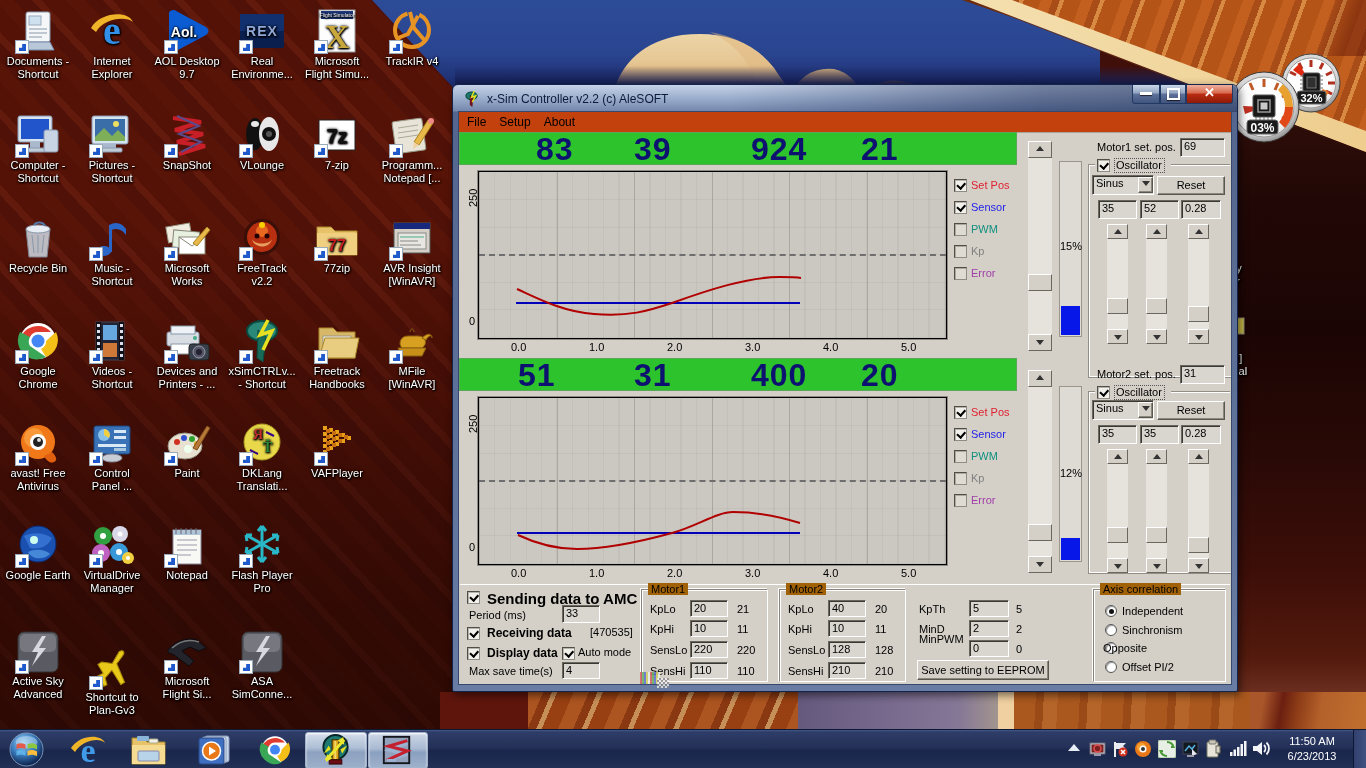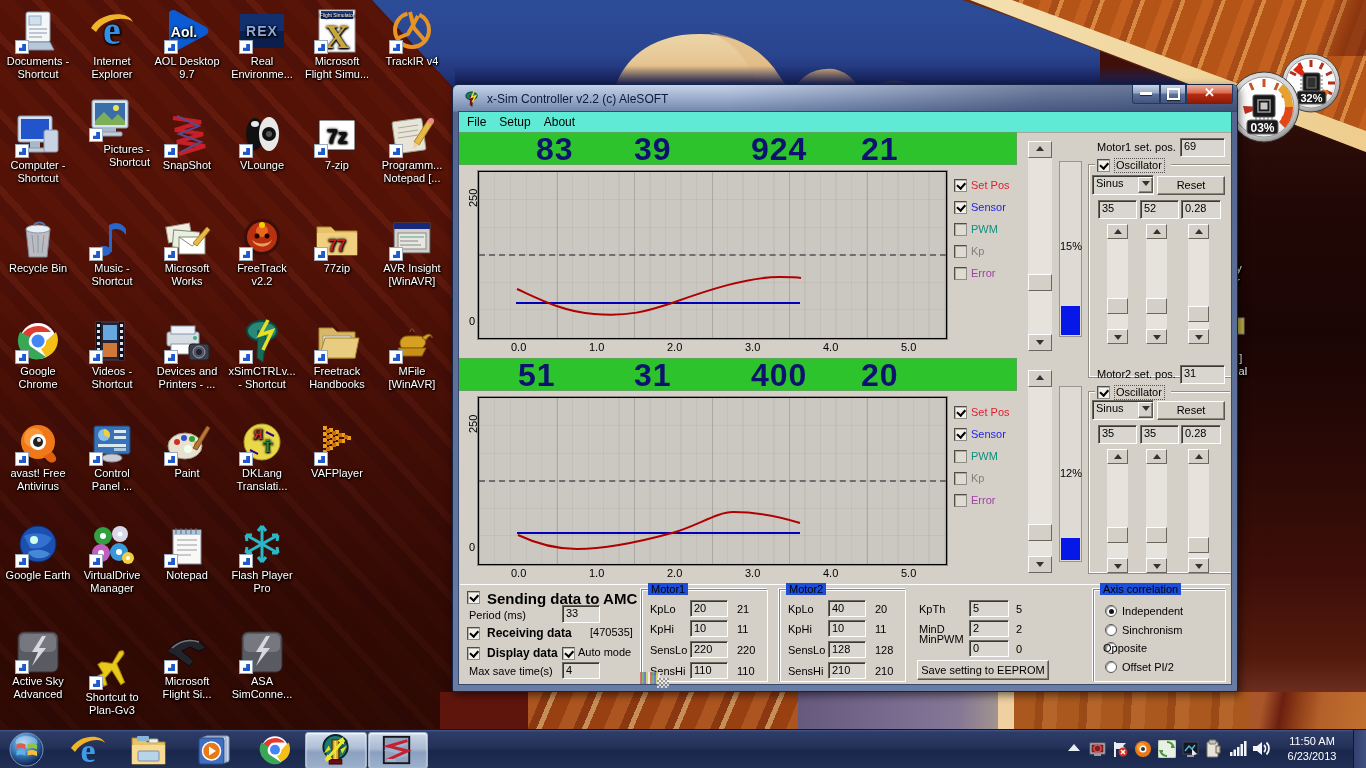--- a/index.html
+++ b/index.html
@@ -39,21 +39,21 @@
 #titlebar{left:0;top:0;width:100%;height:27px;background:linear-gradient(90deg,rgba(20,35,80,0) 35%,rgba(18,32,74,.45) 75%,rgba(16,30,70,.55) 100%);border-radius:6px 6px 0 0;}
 #title{left:34px;top:7px;font-size:12px;color:#0d1b3a;font-weight:400;}
 #wicon{left:10px;top:5px;width:17px;height:17px;}
 .wbtn{top:0;height:19px;border:1px solid #223a63;border-top:none;box-sizing:border-box;font-size:10px;color:#fff;text-align:center;line-height:18px;}
 #btnmin{left:679px;width:28px;background:linear-gradient(180deg,#c9d5e6 0%,#93a6c2 45%,#5d719a 50%,#41547e 100%);border-radius:0 0 0 3px;}
 #btnmax{left:707px;width:26px;background:linear-gradient(180deg,#c9d5e6 0%,#93a6c2 45%,#5d719a 50%,#41547e 100%);}
 #btnclose{left:733px;width:47px;background:linear-gradient(180deg,#edaf9d 0%,#d86a4d 45%,#b92c12 50%,#8f1a06 100%);border-radius:0 0 3px 0;}
 #client{left:5px;top:26px;width:774px;height:574px;background:#d4d0c8;border:1px solid #36486e;box-sizing:border-box;}
 
 #client .abs{font-size:11px;color:#000;}
-#menubar{left:0px;top:0px;width:772px;height:20px;background:#5eead4;border-bottom:1px solid #a8a49c;}
+#menubar{left:0px;top:0px;width:772px;height:20px;background:#c2410c;border-bottom:1px solid #a8a49c;}
 #menubar span{display:inline-block;margin-left:8px;margin-top:3px;font-size:12px;}
 #menubar span+span{margin-left:13px;}
 .greenbar{left:0px;width:558px;height:33px;background:#2cc32c;border:1px solid #58a858;box-sizing:border-box;}
 .greenbar b{position:absolute;top:-2px;font-family:"Liberation Sans",sans-serif;font-weight:700;font-size:32px;color:#0d1270;letter-spacing:1px;}
 .chart{left:19px;width:467px;height:166px;background:#cbc8c2;border:1px solid #000;box-shadow:0 0 0 1px #00000055;
  background-image:
   repeating-linear-gradient(90deg,rgba(120,110,105,.30) 0 1px,rgba(0,0,0,0) 1px 77.6px),
   repeating-linear-gradient(90deg,rgba(140,130,125,.12) 0 1px,rgba(0,0,0,0) 1px 15.5px),
   repeating-linear-gradient(0deg,rgba(140,130,125,.12) 0 1px,rgba(0,0,0,0) 1px 27.6px);}
 .dash{position:absolute;left:0;width:100%;border-top:2px dashed #6e6e6e;}
@@ -66,21 +66,21 @@
 .sbb{position:absolute;left:0;width:100%;background:#d4d0c8;border:1px solid;border-color:#fff #6a675f #6a675f #fff;box-sizing:border-box;text-align:center;color:#222;}
 .sbb:after{content:"";position:absolute;left:50%;margin-left:-4px;width:0;height:0;border-left:4px solid transparent;border-right:4px solid transparent;}
 .sbb.up:after{top:4px;border-bottom:5px solid #333;}
 .sbb.dn:after{top:5px;border-top:5px solid #333;}
 .thumb{position:absolute;left:0;width:100%;background:#d4d0c8;border:1px solid;border-color:#fff #6a675f #6a675f #fff;box-sizing:border-box;}
 .prog{position:absolute;background:#dedbd4;border:1px solid #9a968e;box-sizing:border-box;}
 .pfill{position:absolute;left:1px;right:1px;bottom:1px;background:#0617e8;}
 .inp{position:absolute;background:#d9d6cf;border:1px solid;border-color:#6a675f #fff #fff #6a675f;box-shadow:inset 1px 1px 0 #3a3832;box-sizing:border-box;font-size:11px;padding:1px 0 0 3px;color:#000;}
 .btn3{position:absolute;background:#d4d0c8;border:1px solid;border-color:#fff #5a574f #5a574f #fff;box-shadow:inset -1px -1px 0 #8a877f;box-sizing:border-box;text-align:center;font-size:11px;color:#000;}
 .grp{position:absolute;border:1px solid;border-color:#88847c #fff #fff #88847c;box-shadow:inset 1px 1px 0 #fff, -1px -1px 0 #fff;box-sizing:border-box;}
-.grplab{position:absolute;background:#1d4ed8;padding:0 3px;font-size:11px;}
+.grplab{position:absolute;background:#a16207;padding:0 3px;font-size:11px;}
 .radio{position:absolute;width:10px;height:10px;border-radius:50%;background:#fff;border:1px solid #555;box-shadow:inset 1px 1px 1px #999;}
 .radio.on:after{content:"";position:absolute;left:2.5px;top:2.5px;width:5px;height:5px;border-radius:50%;background:#111;}
 
 #taskbar{z-index:9;left:0;top:729px;width:1366px;height:39px;background:linear-gradient(180deg,#44588a 0,#2e3d68 2px,#243158 45%,#1a264c 55%,#223055 100%);border-top:1px solid #0d1833;box-sizing:border-box;}
 .tbtn{position:absolute;top:2px;width:60px;height:35px;border-radius:3px;border:1px solid #a3b1c8;background:linear-gradient(180deg,#d3dcea 0%,#aebfd6 42%,#8ca1c0 55%,#9db0ca 100%);box-shadow:inset 0 1px 2px #fff;}
 #clock{position:absolute;right:17px;top:4px;width:74px;text-align:center;color:#fff;font-size:11px;line-height:15px;}
 #showdesk{position:absolute;right:0;top:0;width:12px;height:39px;border-left:1px solid #0d1833;background:linear-gradient(90deg,#31406e,#415180);}
 </style>
 </head>
 <body>
@@ -181,21 +181,21 @@
 <div class="di" style="left:0px;top:112px;"><div class="ic">
         <svg width="48" height="47" viewBox="0 0 48 47">
           <rect x="4" y="4" width="34" height="26" rx="2" fill="#d6e4f0" stroke="#8898b0"></rect>
           <rect x="7" y="7" width="28" height="20" fill="#2255cc"></rect>
           <rect x="16" y="30" width="10" height="6" fill="#aab8cc"></rect>
           <rect x="10" y="36" width="22" height="4" rx="1" fill="#c0ccd8" stroke="#8898b0"></rect>
           <rect x="30" y="18" width="14" height="22" rx="2" fill="#c8d4e4" stroke="#8898b0"></rect>
         </svg>
         <span class="sc"></span>
       </div>Computer -<br>Shortcut</div>
-<div class="di" style="left:74px;top:96px;text-align:right;"><div class="ic">
+<div class="di" style="left:74px;top:112px;"><div class="ic">
         <svg width="48" height="47" viewBox="0 0 48 47">
           <rect x="4" y="4" width="36" height="28" rx="2" fill="#d6e4f0" stroke="#8898b0"></rect>
           <rect x="7" y="7" width="30" height="22" fill="#3a6ea8"></rect>
           <path d="M7 25 L16 16 L24 24 L30 18 L37 25 L37 29 L7 29 Z" fill="#7fae58"></path>
           <circle cx="28" cy="12" r="3" fill="#f0e060"></circle>
           <rect x="14" y="32" width="14" height="4" fill="#aab8cc"></rect>
           <rect x="10" y="36" width="24" height="4" rx="1" fill="#c0ccd8" stroke="#8898b0"></rect>
         </svg>
         <span class="sc"></span>
       </div>Pictures -<br>Shortcut</div>

